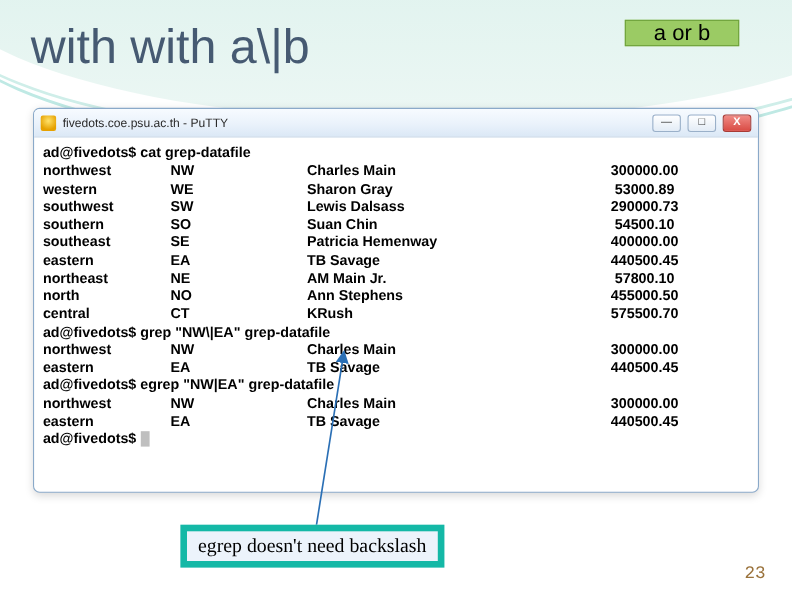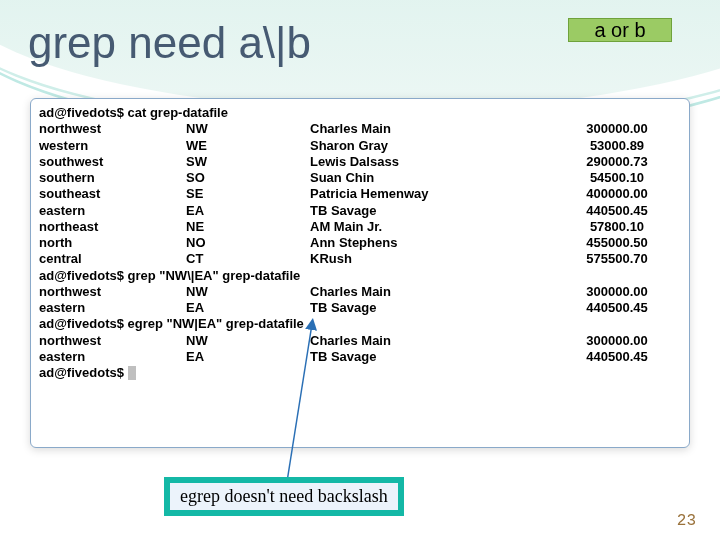--- a/index.html
+++ b/index.html
@@ -91,21 +91,21 @@
     padding: 6px 8px 4px 8px;
     font-family: Liberation Sans, sans-serif;
     font-size: 13px;
     font-weight: bold;
     color: #000;
     line-height: 1.25;
     white-space: pre;
   }
   .term .row { display: flex; }
   .term .c0 { width: 116px; }
-  .term .c1 { width: 76px; margin-left: 31px; }
+  .term .c1 { width: 76px; }
   .term .c2 { width: 252px; margin-left: 48px; }
   .term .c3 { width: 110px; text-align: center; }
   .cursor {
     display: inline-block;
     width: 8px; height: 14px;
     background: #bfbfbf;
     vertical-align: text-bottom;
   }
   .note {
     position: absolute;
@@ -130,24 +130,32 @@
     font-size: 16px;
   }
 </style>
 </head>
 <body>
 
 <div class="wave-band fill"></div>
 <div class="wave-band"></div>
 <div class="wave-band inner"></div>
 
-<div class="title">grep need a\|b</div>
+<div class="title">with with a\|b</div>
 <div class="badge">a or b</div>
 
 <div class="win">
+  <div class="win-titlebar">
+    <span class="icon"></span>
+    <span>fivedots.coe.psu.ac.th - PuTTY</span>
+    <span class="spacer"></span>
+    <span class="win-btn">—</span>
+    <span class="win-btn">□</span>
+    <span class="win-btn close">X</span>
+  </div>
   <div class="term" id="term"><div>ad@fivedots$ cat grep-datafile</div><div class="row"><span class="c0">northwest</span><span class="c1">NW</span><span class="c2">Charles Main</span><span class="c3">300000.00</span></div><div class="row"><span class="c0">western</span><span class="c1">WE</span><span class="c2">Sharon Gray</span><span class="c3">53000.89</span></div><div class="row"><span class="c0">southwest</span><span class="c1">SW</span><span class="c2">Lewis Dalsass</span><span class="c3">290000.73</span></div><div class="row"><span class="c0">southern</span><span class="c1">SO</span><span class="c2">Suan Chin</span><span class="c3">54500.10</span></div><div class="row"><span class="c0">southeast</span><span class="c1">SE</span><span class="c2">Patricia Hemenway</span><span class="c3">400000.00</span></div><div class="row"><span class="c0">eastern</span><span class="c1">EA</span><span class="c2">TB Savage</span><span class="c3">440500.45</span></div><div class="row"><span class="c0">northeast</span><span class="c1">NE</span><span class="c2">AM Main Jr.</span><span class="c3">57800.10</span></div><div class="row"><span class="c0">north</span><span class="c1">NO</span><span class="c2">Ann Stephens</span><span class="c3">455000.50</span></div><div class="row"><span class="c0">central</span><span class="c1">CT</span><span class="c2">KRush</span><span class="c3">575500.70</span></div><div>ad@fivedots$ grep "NW\|EA" grep-datafile</div><div class="row"><span class="c0">northwest</span><span class="c1">NW</span><span class="c2">Charles Main</span><span class="c3">300000.00</span></div><div class="row"><span class="c0">eastern</span><span class="c1">EA</span><span class="c2">TB Savage</span><span class="c3">440500.45</span></div><div>ad@fivedots$ egrep "NW|EA" grep-datafile</div><div class="row"><span class="c0">northwest</span><span class="c1">NW</span><span class="c2">Charles Main</span><span class="c3">300000.00</span></div><div class="row"><span class="c0">eastern</span><span class="c1">EA</span><span class="c2">TB Savage</span><span class="c3">440500.45</span></div><div>ad@fivedots$ <span class="cursor"></span></div></div>
 </div>
 
 <svg class="arrow">
   <defs>
     <marker id="ah" markerWidth="8" markerHeight="8" refX="4" refY="4" orient="auto">
       <path d="M0,0 L8,4 L0,8 Z" fill="#2a6fb5"></path>
     </marker>
   </defs>
   <line x1="10" y1="170" x2="36" y2="6" stroke="#2a6fb5" stroke-width="1.5" marker-end="url(#ah)"></line>

